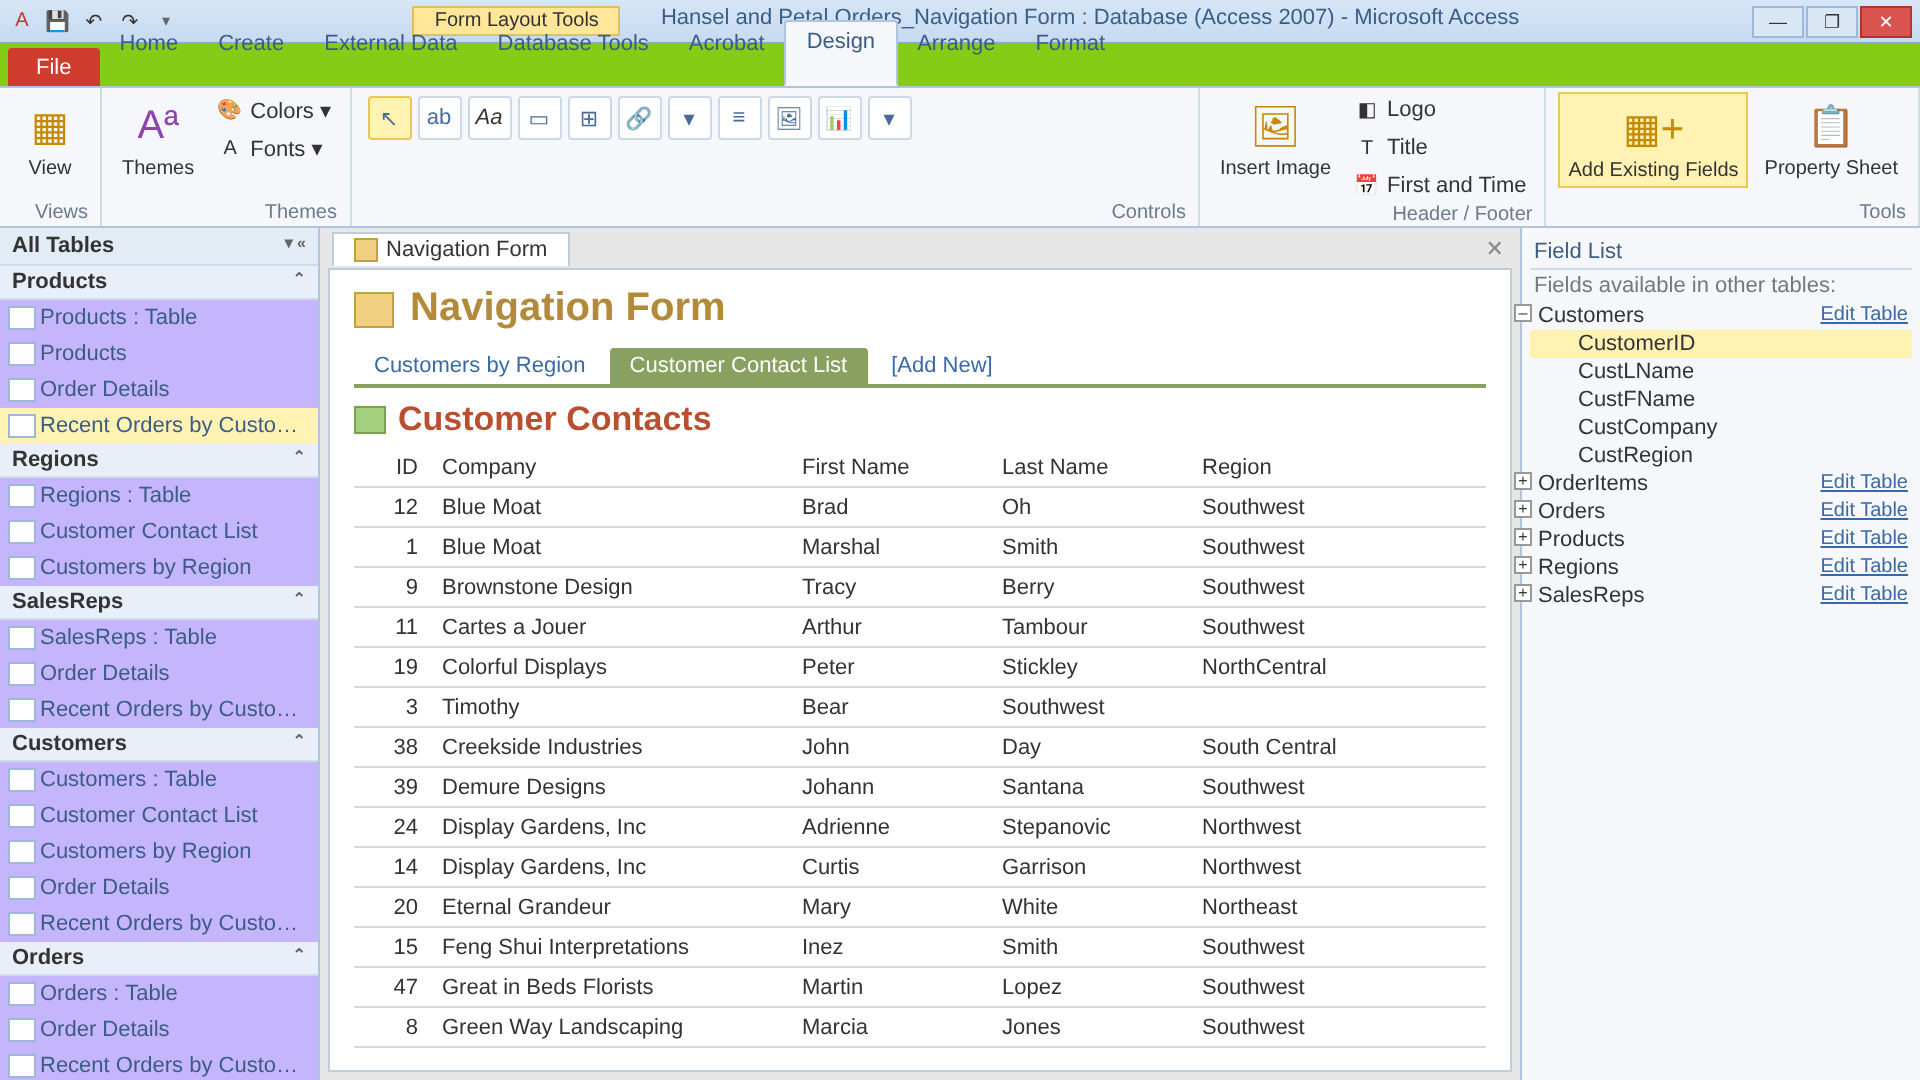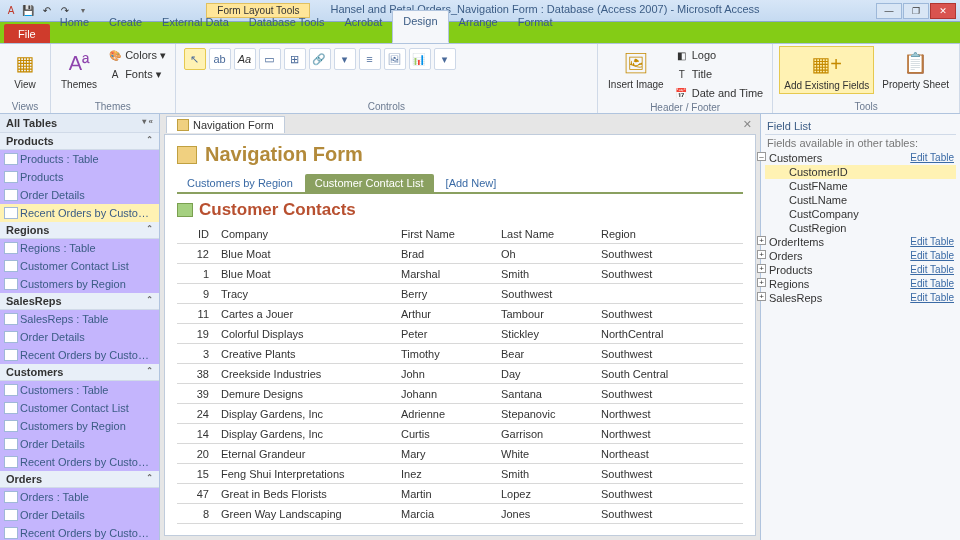--- a/index.html
+++ b/index.html
@@ -13,21 +13,21 @@
 .winbtns{display:flex;gap:1px}
 .winbtn{width:26px;height:16px;background:#d9e6f5;border:1px solid #9db8d9;display:flex;align-items:center;justify-content:center;font-size:9px}
 .winbtn.close{background:#d9534f;color:#fff;border-color:#b03530}
 .ribbon-tabs{height:22px;background:#84cc16;display:flex;align-items:flex-end;padding-left:4px;border-bottom:1px solid #b0c4de}
 .file-tab{background:#cf3b2c;color:#fff;padding:4px 14px 3px;font-size:11px;border-radius:2px 2px 0 0}
 .rtab{padding:4px 10px 15px;color:#3b5c85;font-size:11px}
 .rtab.active{background:#f5f7fa;border:1px solid #b0c4de;border-bottom:1px solid #f5f7fa;border-radius:2px 2px 0 0}
 .ribbon{height:70px;background:#f5f7fa;border-bottom:1px solid #b0c4de;display:flex}
 .rgroup{border-right:1px solid #d0dae8;padding:2px 6px 1px;display:flex;flex-direction:column;justify-content:space-between}
 .rgroup-body{display:flex;gap:4px;align-items:flex-start}
-.rgroup-label{text-align:center;font-size:10px;color:#6b7a90}
+.rgroup-label{text-align:right;font-size:10px;color:#6b7a90}
 .rbtn{display:flex;flex-direction:column;align-items:center;padding:2px 4px;gap:1px;min-width:32px}
 .rbtn .bico{width:20px;height:20px;display:flex;align-items:center;justify-content:center;font-size:14px;color:#c58a00}
 .rbtn .blbl{font-size:10px;text-align:center;line-height:1.1}
 .rbtn.large .bico{width:30px;height:30px;font-size:20px}
 .rbtn.hl{background:#fff2b3;border:1px solid #e6c94f}
 .small-row{display:flex;flex-direction:column;gap:1px}
 .sbtn{display:flex;align-items:center;gap:3px;padding:1px 3px;height:18px;font-size:10px}
 .sico{width:14px;height:14px;display:inline-flex;align-items:center;justify-content:center;font-size:10px}
 .icon-strip{display:flex;gap:3px;padding:2px}
 .icon-strip .ic{width:22px;height:22px;border:1px solid #cdd8e8;background:#fff;border-radius:2px;display:flex;align-items:center;justify-content:center;font-size:11px;color:#4a6a9a}
@@ -168,21 +168,21 @@
         <div class="sbtn">
             <span class="sico">◧</span>
             <span>Logo</span>
           </div>
         <div class="sbtn">
             <span class="sico">T</span>
             <span>Title</span>
           </div>
         <div class="sbtn">
             <span class="sico">📅</span>
-            <span>Date and Time</span>
+            <span>First and Time</span>
           </div>
       </div>
     </div>
     <div class="rgroup-label">Header / Footer</div>
   </div>
   <div class="rgroup">
     <div class="rgroup-body">
       <div class="rbtn large hl">
           <span class="bico">▦+</span>
           <span class="blbl">Add Existing Fields</span>
@@ -286,41 +286,41 @@
             </div>
             <div class="grid-row">
               <div class="gc id">1</div>
               <div class="gc">Blue Moat</div>
               <div class="gc">Marshal</div>
               <div class="gc">Smith</div>
               <div class="gc">Southwest</div>
             </div>
             <div class="grid-row">
               <div class="gc id">9</div>
+              <div class="gc">Brownstone Design</div>
               <div class="gc">Tracy</div>
               <div class="gc">Berry</div>
               <div class="gc">Southwest</div>
             </div>
             <div class="grid-row">
               <div class="gc id">11</div>
               <div class="gc">Cartes a Jouer</div>
               <div class="gc">Arthur</div>
               <div class="gc">Tambour</div>
               <div class="gc">Southwest</div>
             </div>
             <div class="grid-row">
               <div class="gc id">19</div>
               <div class="gc">Colorful Displays</div>
               <div class="gc">Peter</div>
               <div class="gc">Stickley</div>
               <div class="gc">NorthCentral</div>
             </div>
             <div class="grid-row">
               <div class="gc id">3</div>
-              <div class="gc">Creative Plants</div>
               <div class="gc">Timothy</div>
               <div class="gc">Bear</div>
               <div class="gc">Southwest</div>
             </div>
             <div class="grid-row">
               <div class="gc id">38</div>
               <div class="gc">Creekside Industries</div>
               <div class="gc">John</div>
               <div class="gc">Day</div>
               <div class="gc">South Central</div>
@@ -381,22 +381,22 @@
 
   <div class="fieldlist">
     <div class="fl-title">Field List</div>
     <div class="fl-sub">Fields available in other tables:</div>
     <div id="fl-body">
         <div class="fl-row parent">
           <span><span class="exp">–</span>Customers</span>
           <span class="et">Edit Table</span>
         </div>
         <div class="fl-row hl" style="padding-left: 24px;">CustomerID</div>
+        <div class="fl-row" style="padding-left: 24px;">CustLName</div>
         <div class="fl-row" style="padding-left: 24px;">CustFName</div>
-        <div class="fl-row" style="padding-left: 24px;">CustLName</div>
         <div class="fl-row" style="padding-left: 24px;">CustCompany</div>
         <div class="fl-row" style="padding-left: 24px;">CustRegion</div>
         <div class="fl-row parent">
           <span><span class="exp">+</span>OrderItems</span>
           <span class="et">Edit Table</span>
         </div>
         <div class="fl-row parent">
           <span><span class="exp">+</span>Orders</span>
           <span class="et">Edit Table</span>
         </div>

